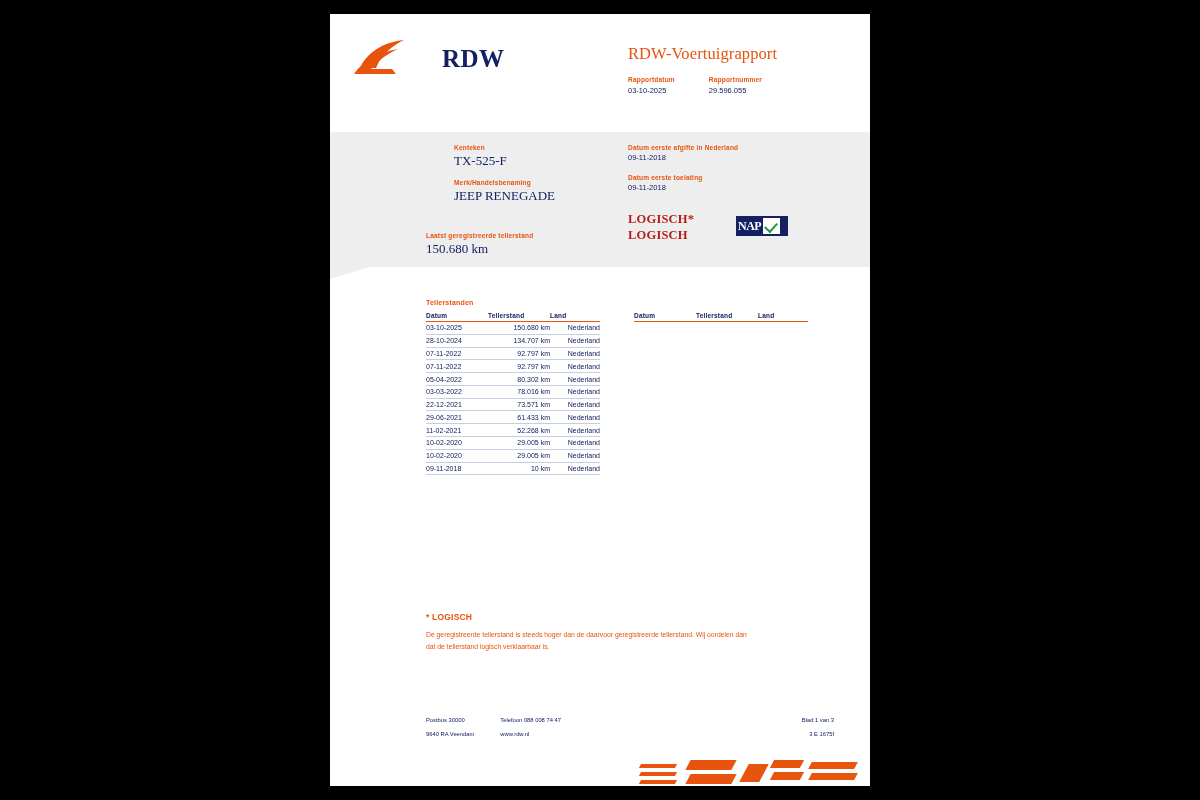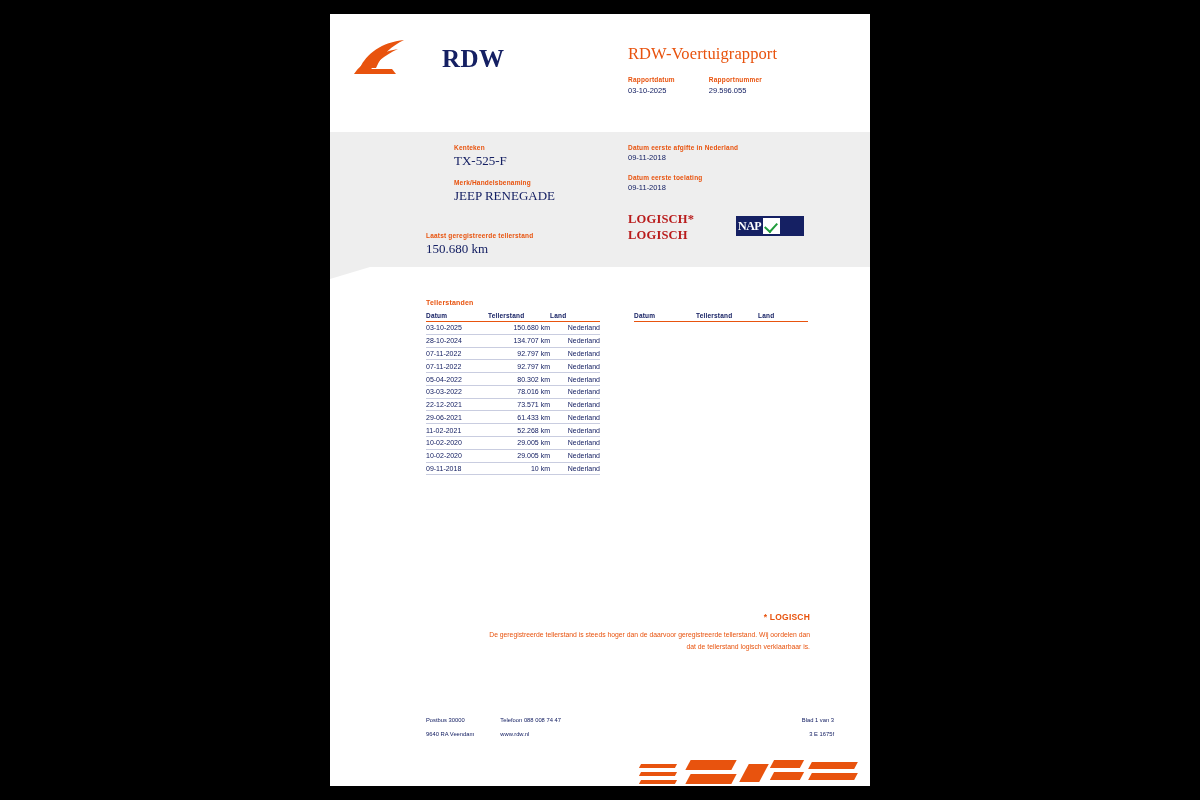--- a/index.html
+++ b/index.html
@@ -135,21 +135,21 @@
     font-family: "Liberation Serif", serif;
     font-weight: bold;
     font-size: 12.5px;
     line-height: 1.25;
     letter-spacing: 0.2px;
   }
   .nap-badge {
     position: absolute;
     left: 406px;
     top: 84px;
-    width: 68px;
+    width: 52px;
     height: 20px;
     background: #152063;
     display: flex;
     align-items: center;
     padding: 0 2px;
     box-sizing: border-box;
   }
   .nap-badge .nap-text {
     color: #ffffff;
     font-family: "Liberation Serif", serif;
@@ -214,24 +214,23 @@
   }
   .col-date { width: 62px; }
   .col-odo  { width: 62px; text-align: right; }
   .col-land { width: 50px; text-align: right; }
   th.col-odo { text-align: left; padding-left: 12px; }
   th.col-land { text-align: right; }
 
   
   .footnote {
     position: absolute;
-    left: 80px;
+    left: 96px;
     top: 598px;
     width: 400px;
-    text-align: right;
   }
   .footnote-title {
     color: #e8530e;
     font-size: 8.5px;
     font-weight: bold;
     letter-spacing: 0.2px;
   }
   .footnote-body {
     color: #e8530e;
     font-size: 6.8px;

